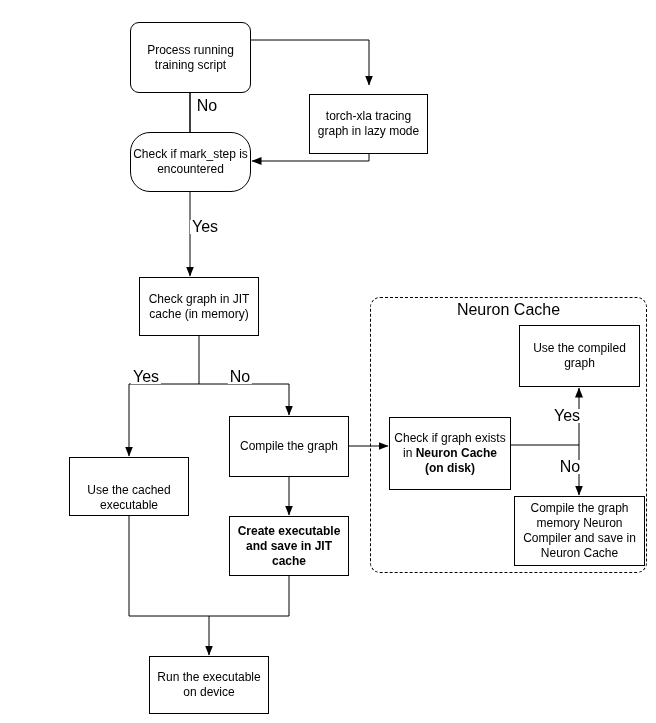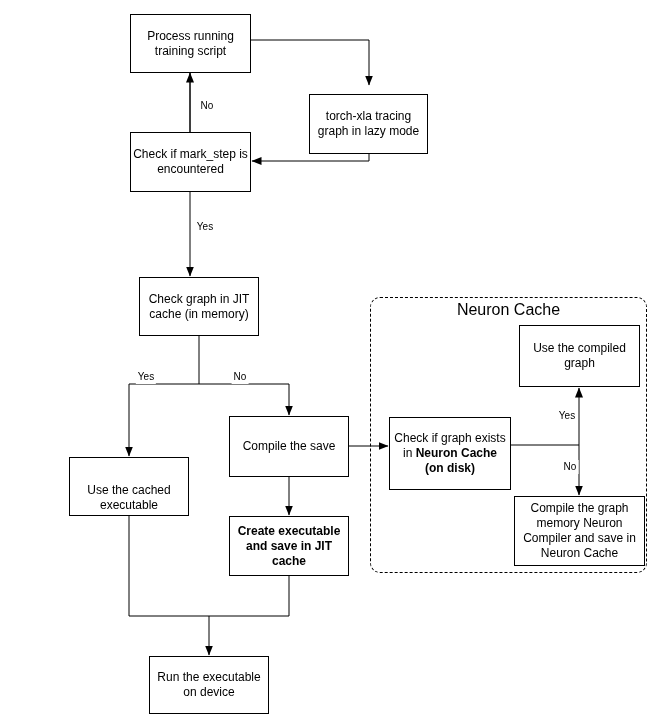--- a/index.html
+++ b/index.html
@@ -51,30 +51,30 @@
     top: 4px;
     width: 100%;
     text-align: center;
     font-size: 16px;
     line-height: 15px;
   }
   .edge-label {
     position: absolute;
     transform: translate(-50%, -50%);
     background: #ffffff;
-    font-size: 10px;
+    font-size: 16px;
     line-height: 14px;
     padding: 0 2px;
     z-index: 3;
     white-space: nowrap;
   }
   
-  #n-process        { left:130px; top:14px;  width:121px; height:59px; }
+  #n-process        { left:130px; top:22px;  width:121px; height:71px;border-radius:9px; }
   #n-torchxla       { left:309px; top:94px;  width:119px; height:60px; }
-  #n-markstep       { left:130px; top:132px; width:121px; height:60px; }
+  #n-markstep       { left:130px; top:132px; width:121px; height:60px;border-radius:20px; }
   #n-jitcache       { left:139px; top:277px; width:120px; height:59px;justify-content:flex-end; }
   #n-usecached      { left:69px;  top:457px; width:120px; height:59px;align-items:flex-end; }
   #n-compile        { left:229px; top:416px; width:120px; height:61px; }
   #n-checkneuron    { left:389px; top:417px; width:122px; height:73px; }
   #n-usecompiled    { left:519px; top:325px; width:121px; height:62px; }
   #n-compileneuron  { left:514px; top:496px; width:131px; height:70px; }
   #n-createexec     { left:229px; top:516px; width:120px; height:60px;font-weight:bold; }
   #n-runexec        { left:149px; top:656px; width:120px; height:58px;align-items:center; }
   #g-neuroncache    { left:370px; top:297px; width:277px; height:276px; }
 
@@ -135,21 +135,21 @@
 
   <div class="node" id="n-jitcache">
     <span>Check graph in JIT cache (in memory)</span>
   </div>
 
   <div class="node" id="n-usecached">
     <span>Use the cached executable</span>
   </div>
 
   <div class="node" id="n-compile">
-    <span>Compile the save</span>
+    <span>Compile the graph</span>
   </div>
 
   <div class="node" id="n-checkneuron">
     <span><span>Check if graph exists in </span><b>Neuron Cache (on disk)</b></span>
   </div>
 
   <div class="node" id="n-usecompiled">
     <span>Use the compiled graph</span>
   </div>
 

